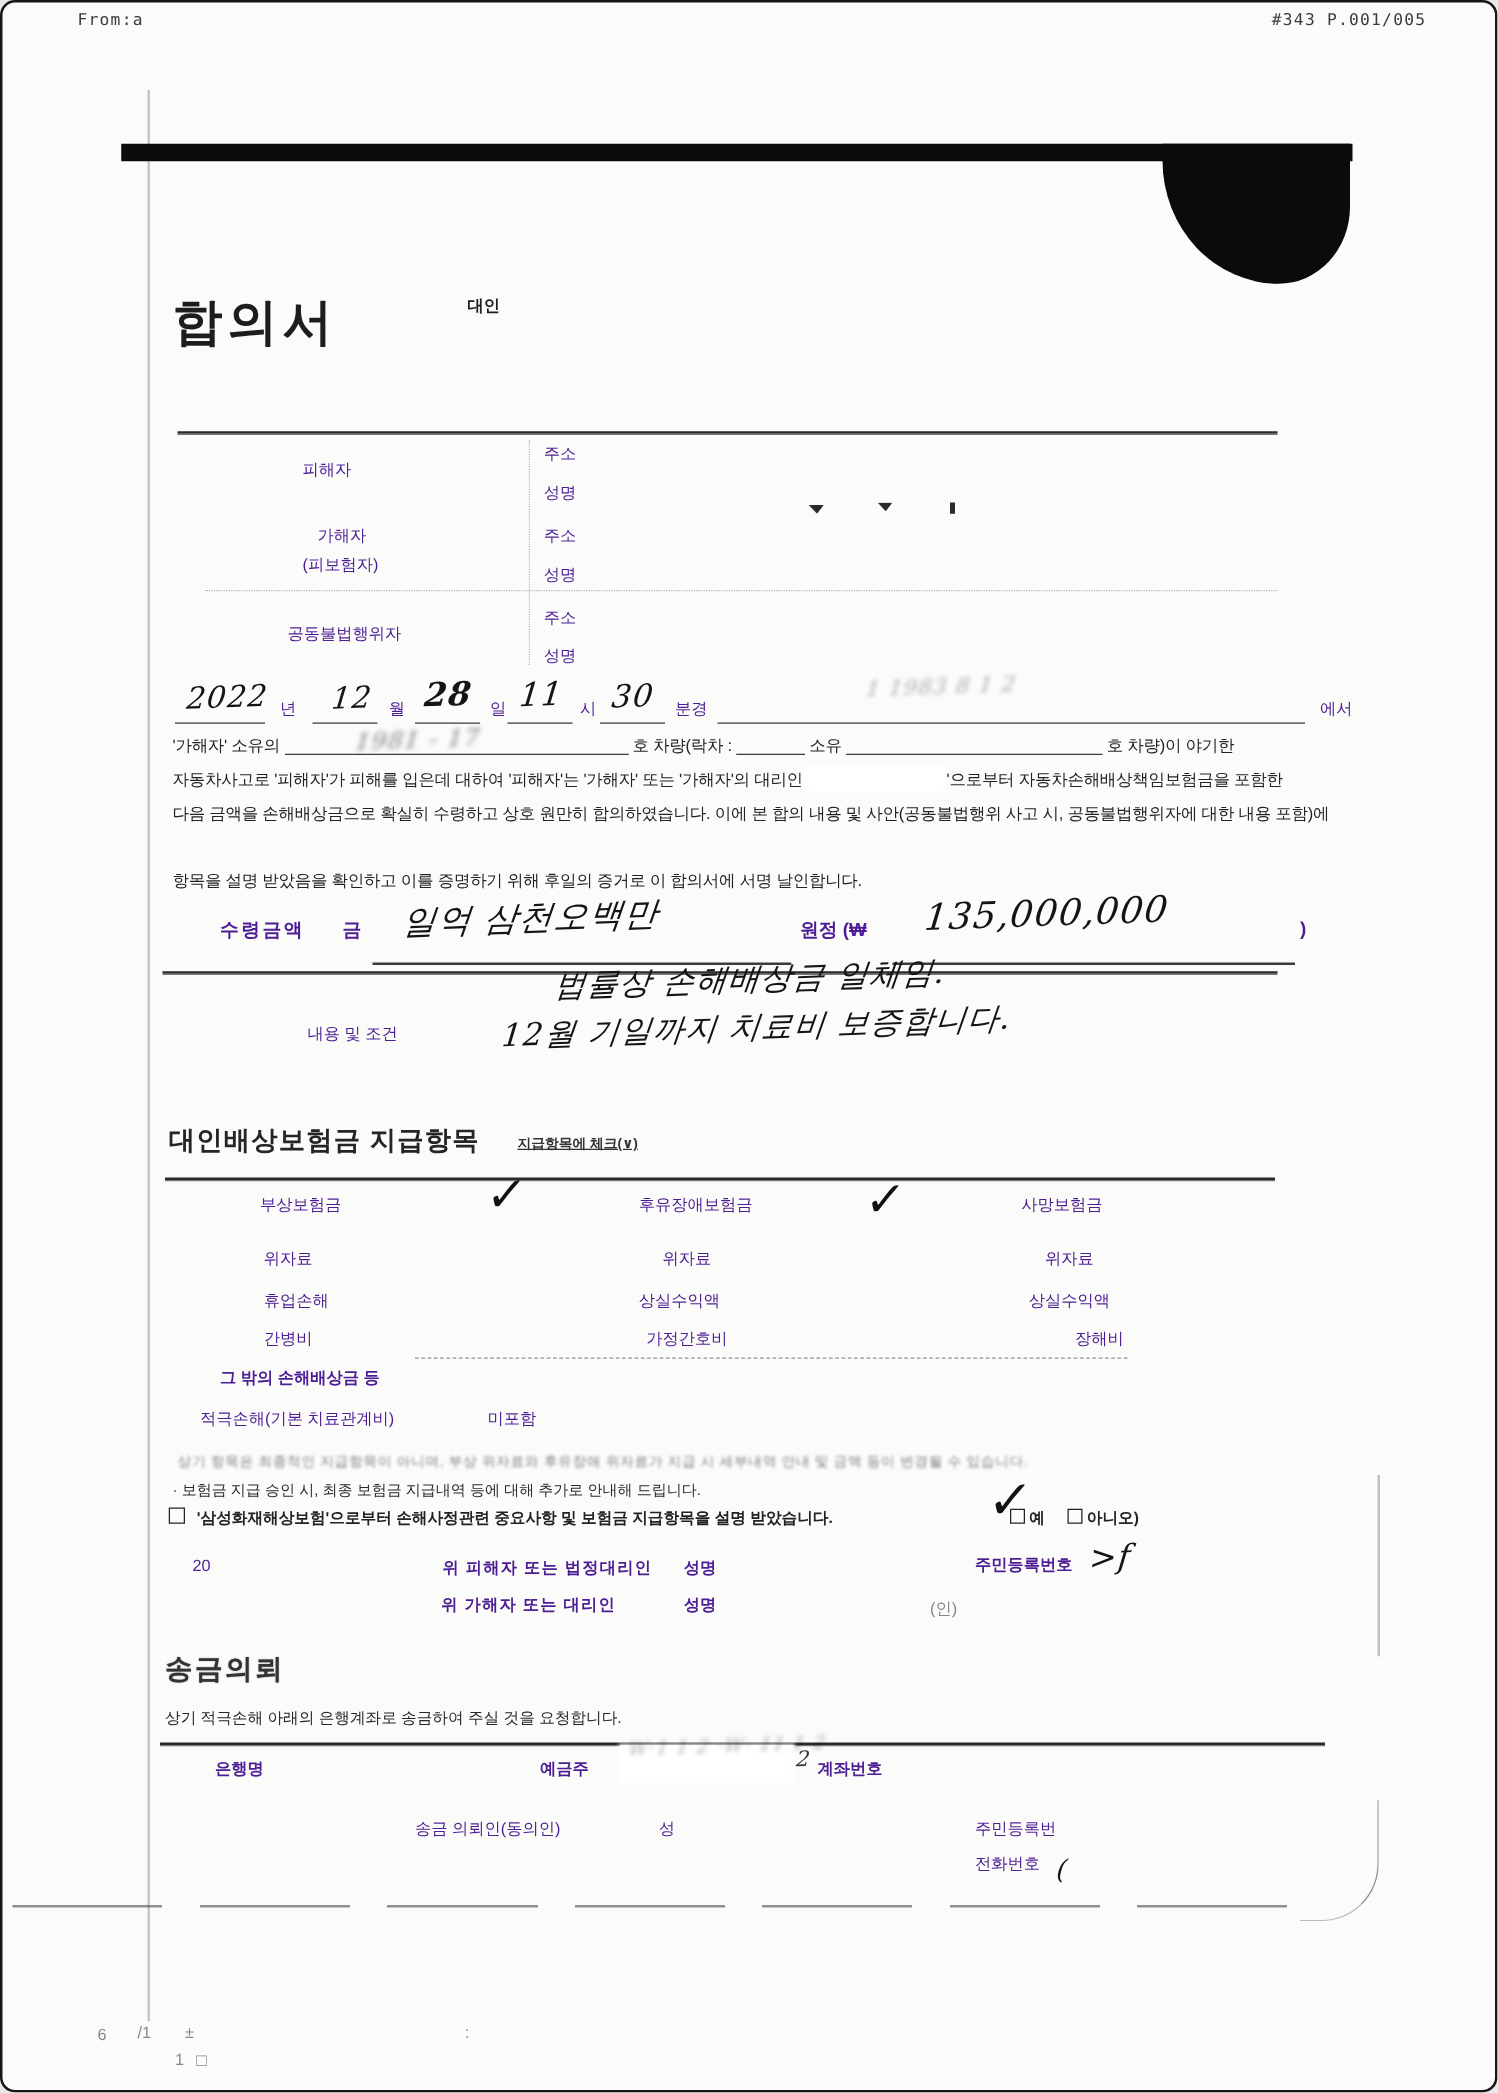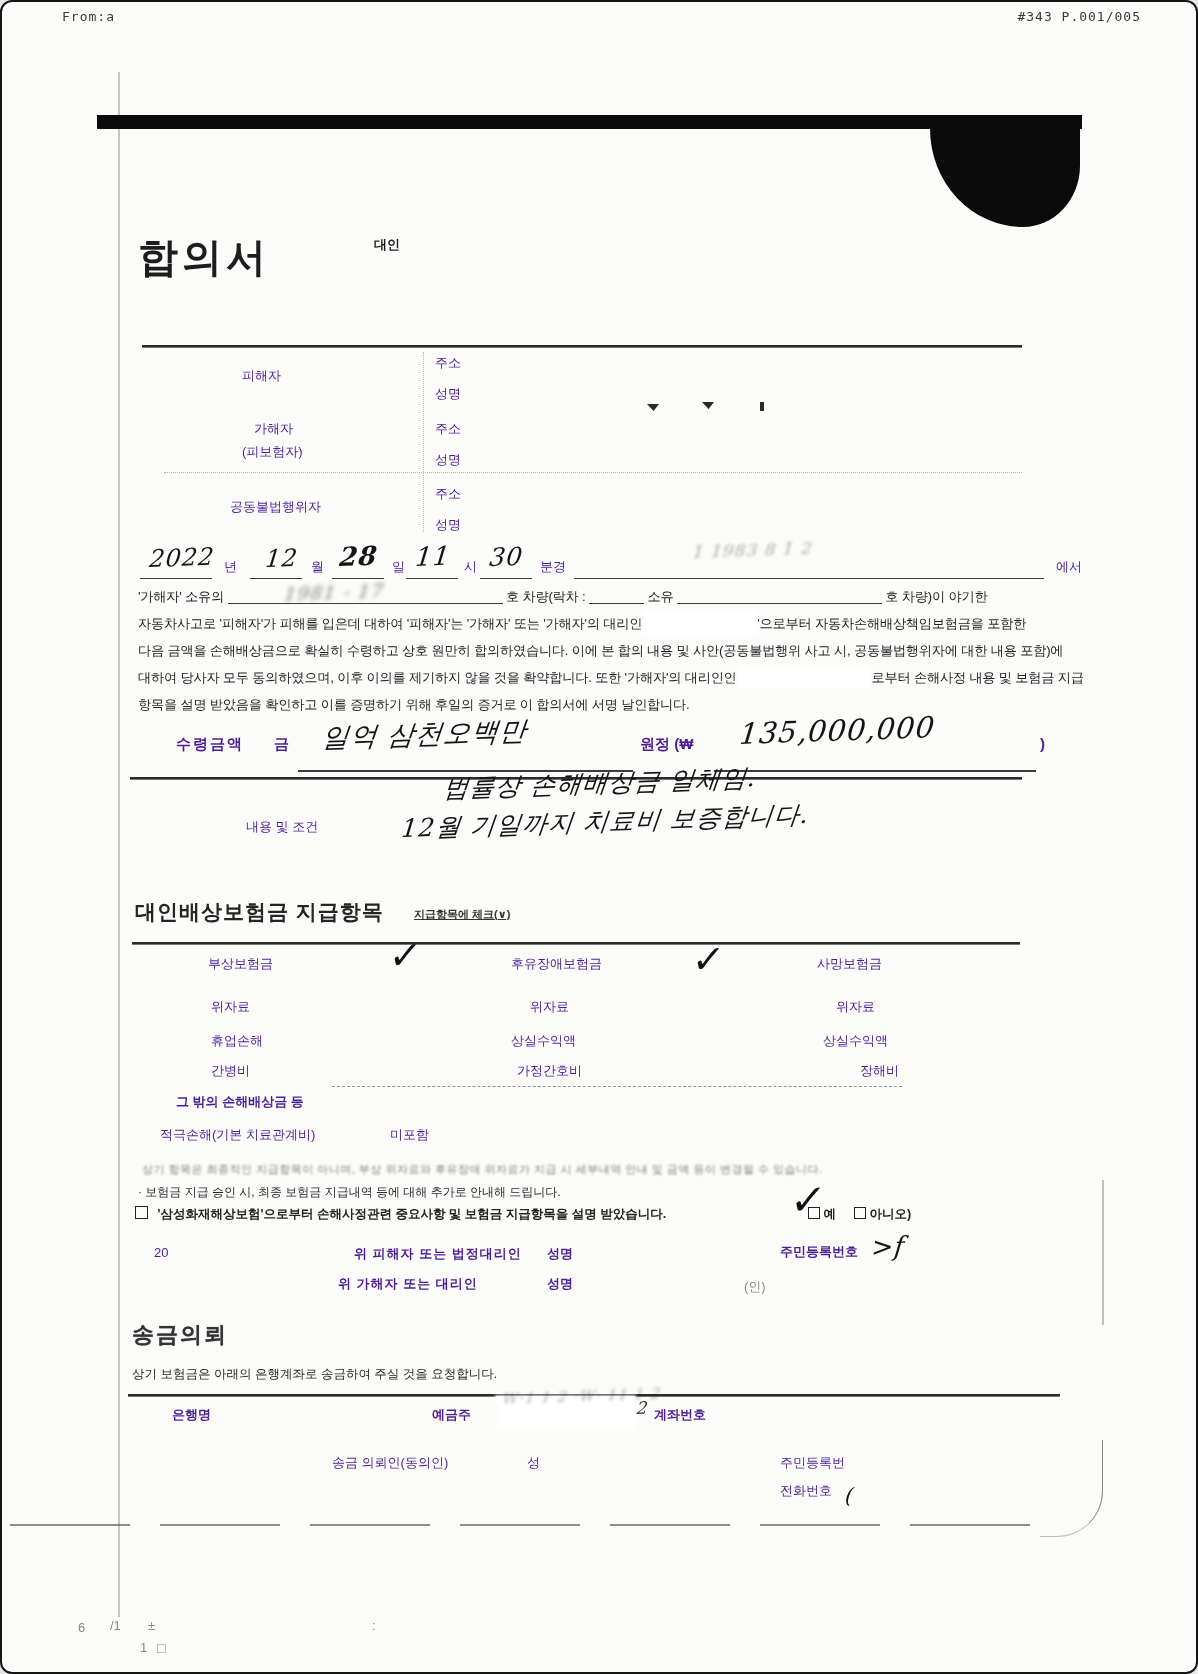--- a/index.html
+++ b/index.html
@@ -99,25 +99,20 @@
     <span>소유</span>
     <span class="blank" style="width:205px;"></span>
     <span>호 차량)이 야기한</span>
   </div>
   <div class="abs para" style="left:136px;top:609px;">
     <span>자동차사고로 '피해자'가 피해를 입은데 대하여 '피해자'는 '가해자' 또는 '가해자'의 대리인</span>
     <span style="display:inline-block;width:108px;height:18px;background:#fff;box-shadow:0 0 4px 3px rgba(255,255,255,.95);vertical-align:-4px;"></span>
     <span>'으로부터 자동차손해배상책임보험금을 포함한</span>
   </div>
   <div class="abs para" style="left:136px;top:636px;">다음 금액을 손해배상금으로 확실히 수령하고 상호 원만히 합의하였습니다. 이에 본 합의 내용 및 사안(공동불법행위 사고 시, 공동불법행위자에 대한 내용 포함)에</div>
-  <div class="abs para" style="left:136px;top:663px;">
-    <span>대하여 당사자 모두 동의하였으며, 이후 이의를 제기하지 않을 것을 확약합니다. 또한 '가해자'의 대리인인</span>
-    <span style="display:inline-block;width:128px;height:18px;background:#fff;box-shadow:0 0 4px 3px rgba(255,255,255,.95);vertical-align:-4px;"></span>
-    <span>로부터 손해사정 내용 및 보험금 지급</span>
-  </div>
   <div class="abs para" style="left:136px;top:690px;">항목을 설명 받았음을 확인하고 이를 증명하기 위해 후일의 증거로 이 합의서에 서명 날인합니다.</div>
 
   <div class="abs lbl b" style="left:174px;top:733px;font-size:15px;letter-spacing:2px;">수령금액</div>
   <div class="abs lbl b" style="left:272px;top:733px;font-size:15px;">금</div>
   <div class="blank abs" style="left:296px;top:752px;width:335px;border-bottom-width:2px;"></div>
   <div class="abs hw" style="left:318px;top:718px;font-size:27px;">일억 삼천오백만</div>
   <div class="abs lbl b" style="left:638px;top:733px;font-size:15px;">원정 (₩</div>
   <div class="blank abs" style="left:712px;top:752px;width:322px;border-bottom-width:2px;"></div>
   <div class="abs hw" style="left:736px;top:715px;font-size:29px;">135,000,000</div>
   <div class="abs lbl b" style="left:1038px;top:733px;font-size:15px;">)</div>
@@ -171,26 +166,26 @@
   <div class="abs" style="left:852px;top:1204px;font-size:12.5px;font-weight:700;">
     <span class="box" style="width:10px;height:10px;"></span>
     <span>아니오)</span>
   </div>
 
   <div class="abs lbl" style="left:152px;top:1243px;">20</div>
   <div class="abs lbl b" style="left:352px;top:1243px;letter-spacing:1px;">위 피해자 또는 법정대리인</div>
   <div class="abs lbl b" style="left:545px;top:1243px;">성명</div>
   <div class="abs lbl b" style="left:778px;top:1241px;">주민등록번호</div>
   <div class="abs hw" style="left:868px;top:1230px;font-size:26px;">&gt;f</div>
-  <div class="abs lbl b" style="left:336px;top:1273px;letter-spacing:1px;text-align:right;">위 가해자 또는 대리인</div>
+  <div class="abs lbl b" style="left:351px;top:1273px;letter-spacing:1px;text-align:right;">위 가해자 또는 대리인</div>
   <div class="abs lbl b" style="left:545px;top:1273px;">성명</div>
   <div class="abs lbl mark" style="left:742px;top:1276px;">(인)</div>
 
   <div class="abs sech2" style="left:130px;top:1318px;">송금의뢰</div>
-  <div class="abs" style="left:130px;top:1364px;font-size:12.5px;color:#262626;">상기 보험금은 아래의 은행계좌로 송금하여 주실 것을 요청합니다.</div>
+  <div class="abs" style="left:130px;top:1364px;font-size:12.5px;color:#262626;">상기 적극손해 아래의 은행계좌로 송금하여 주실 것을 요청합니다.</div>
   <div class="rule" style="left:126px;top:1392px;width:932px;"></div>
 
   <div class="abs lbl b" style="left:170px;top:1404px;">은행명</div>
   <div class="abs lbl b" style="left:430px;top:1404px;">예금주</div>
   <div class="redact" style="left:496px;top:1396px;width:135px;height:28px;"></div>
   <div class="abs hw ghost2" style="left:500px;top:1388px;font-size:15px;">W·1 1 2 ·W· 11 1 2</div>
   <div class="abs hw" style="left:634px;top:1396px;font-size:17px;opacity:.85;">2</div>
   <div class="abs lbl b" style="left:652px;top:1404px;">계좌번호</div>
 
   <div class="abs lbl" style="left:330px;top:1452px;">송금 의뢰인(동의인)</div>

